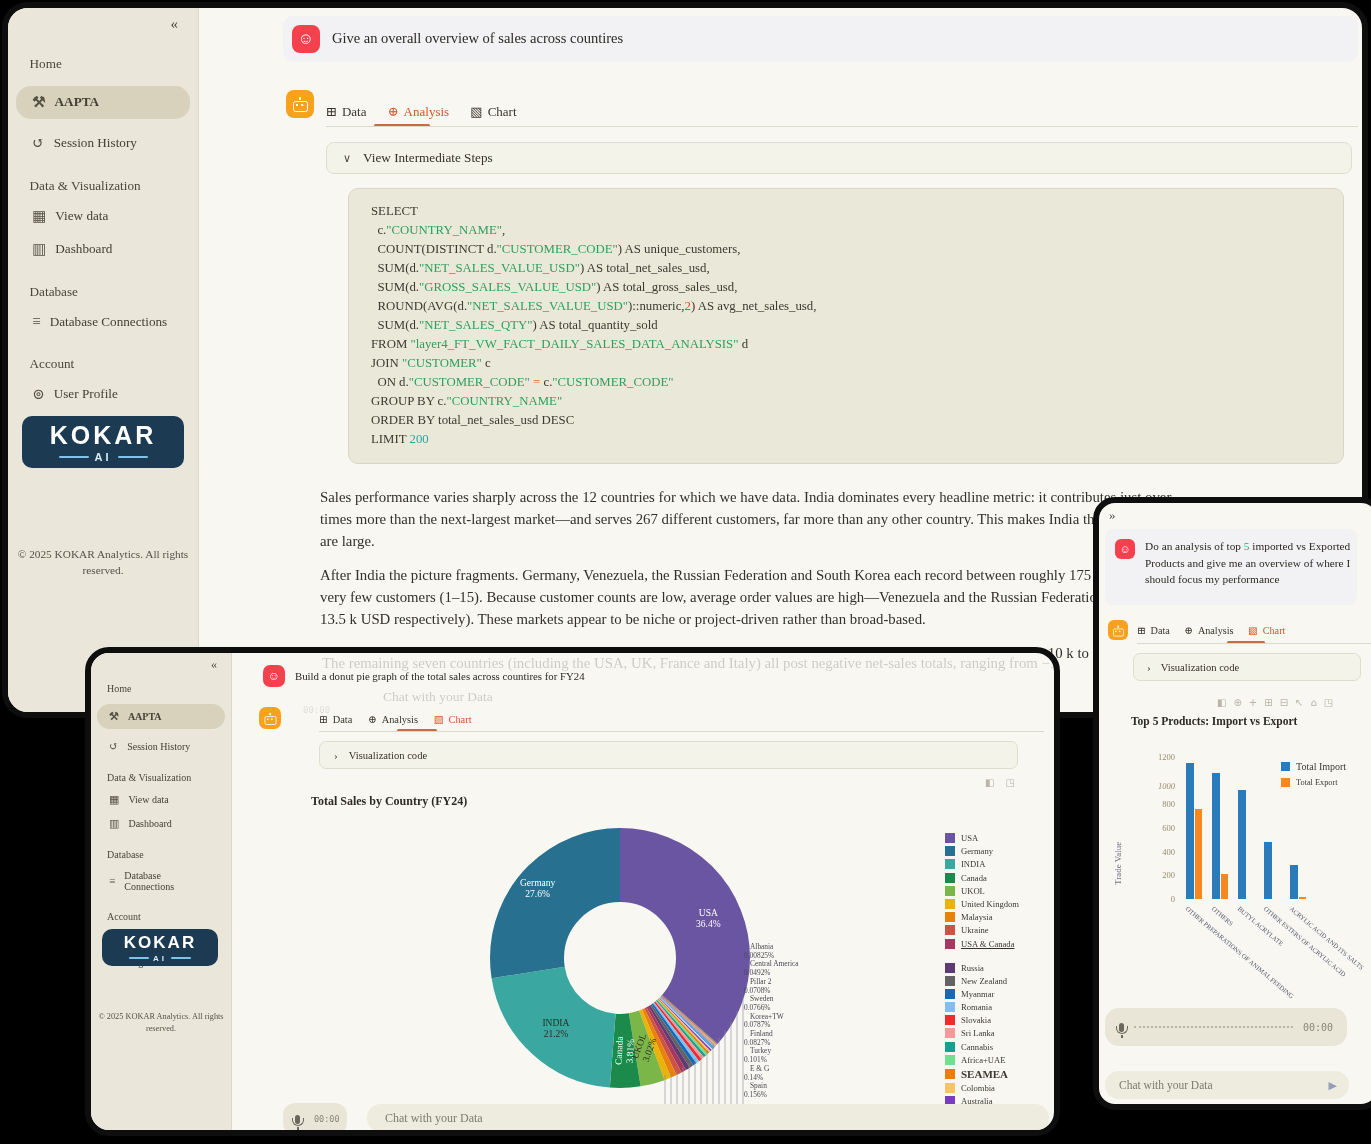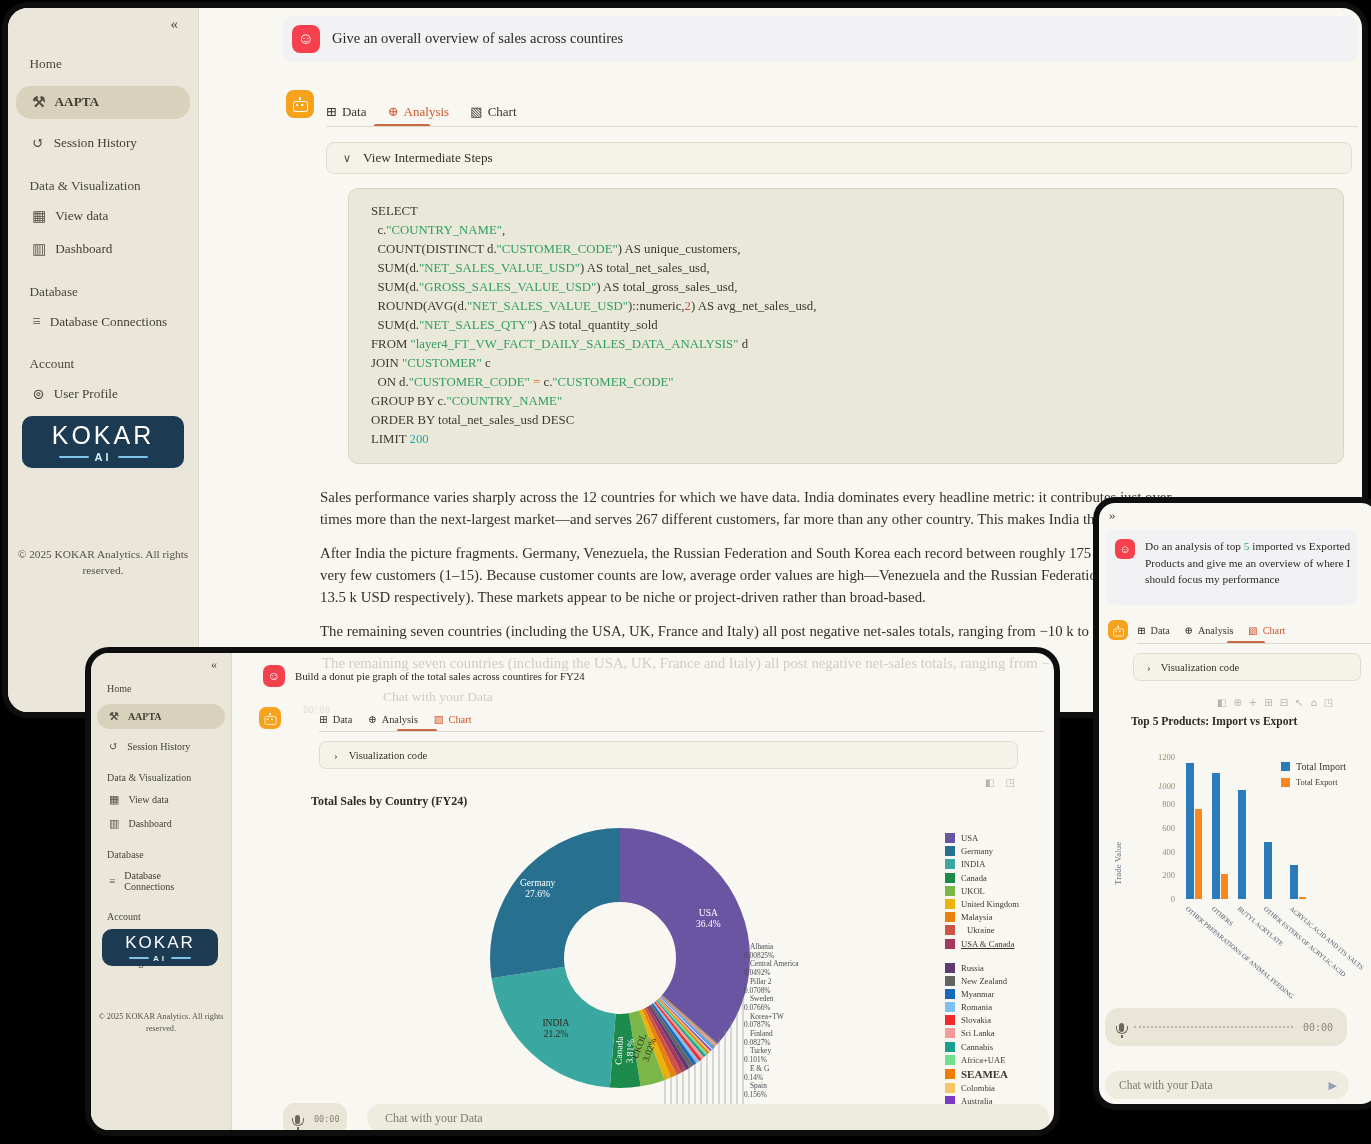--- a/index.html
+++ b/index.html
@@ -12,21 +12,21 @@
   .abs{position:absolute;}
   .nowrap{white-space:nowrap;}
   
   .sidebar{position:absolute;left:0;top:0;bottom:0;background:#eae7da;border-right:1px solid #dcd8c8;}
   .collapse{position:absolute;font-size:15px;color:#4a463c;cursor:pointer;}
   .sec-label{color:#4a463c;}
   .side-item{display:flex;align-items:center;gap:9px;color:#444035;}
   .side-item .ic{color:#55504400;color:#555044;}
   .pill{background:#d8d2bc;border-radius:15px;display:flex;align-items:center;}
   .logo{background:#1c3a52;border-radius:10px;display:flex;flex-direction:column;align-items:center;justify-content:center;}
-  .logo .k{color:#fff;font-family:"Liberation Sans",sans-serif;font-weight:normal;letter-spacing:3px;}
+  .logo .k{color:#fff;font-family:"Liberation Sans",sans-serif;font-weight:bold;letter-spacing:3px;}
   .logo .airow{display:flex;align-items:center;gap:6px;margin-top:1px;}
   .logo .line{height:2.5px;background:#7fc4e8;border-radius:2px;}
   .logo .ai{color:#d6ecf8;font-family:"Liberation Sans",sans-serif;font-weight:bold;letter-spacing:3px;}
   .copyright{text-align:center;color:#55514a;}
   
   .bubble{background:#f2f2f5;border-radius:10px;}
   .usr-ic{background:#f4414d;border-radius:8px;display:flex;align-items:center;justify-content:center;color:#fff;}
   .bot-ic{background:#f6a21c;border-radius:8px;display:flex;align-items:center;justify-content:center;}
   .bot-g{position:relative;width:13px;height:9px;border:1.6px solid #fff;border-radius:2.5px;margin-top:4px;}
   .bot-g::before{content:"";position:absolute;width:2px;height:2px;background:#fff;left:2.2px;top:2.4px;box-shadow:5.2px 0 #fff;}
@@ -151,20 +151,21 @@
       </div>
 
       <div class="codeblock abs" style="left:150px;top:180px;right:18px;height:274px;">
         <div id="sql" class="sql abs" style="left:22px;top:13px;font-size:12.8px;line-height:19px;"><div><span class="">SELECT</span></div><div><span class="">  c.</span><span class="g">"COUNTRY_NAME"</span><span class="">,</span></div><div><span class="">  COUNT(DISTINCT d.</span><span class="g">"CUSTOMER_CODE"</span><span class="">) AS unique_customers,</span></div><div><span class="">  SUM(d.</span><span class="g">"NET_SALES_VALUE_USD"</span><span class="">) AS total_net_sales_usd,</span></div><div><span class="">  SUM(d.</span><span class="g">"GROSS_SALES_VALUE_USD"</span><span class="">) AS total_gross_sales_usd,</span></div><div><span class="">  ROUND(AVG(d.</span><span class="g">"NET_SALES_VALUE_USD"</span><span class="">)::numeric,</span><span class="r">2</span><span class="">) AS avg_net_sales_usd,</span></div><div><span class="">  SUM(d.</span><span class="g">"NET_SALES_QTY"</span><span class="">) AS total_quantity_sold</span></div><div><span class="">FROM </span><span class="g">"layer4_FT_VW_FACT_DAILY_SALES_DATA_ANALYSIS"</span><span class=""> d</span></div><div><span class="">JOIN </span><span class="g">"CUSTOMER"</span><span class=""> c</span></div><div><span class="">  ON d.</span><span class="g">"CUSTOMER_CODE"</span><span class="o"> = </span><span class="">c.</span><span class="g">"CUSTOMER_CODE"</span></div><div><span class="">GROUP BY c.</span><span class="g">"COUNTRY_NAME"</span></div><div><span class="">ORDER BY total_net_sales_usd DESC</span></div><div><span class="">LIMIT </span><span class="t">200</span></div></div>
       </div>
 
       <div id="paras" class="abs" style="left:122px;top:478px;right:0;font-size:14.8px;line-height:22px;color:#33302a;">
           <div style="margin-bottom: 12px;">
             <div class="nowrap">Sales performance varies sharply across the 12 countries for which we have data. India dominates every headline metric: it contributes just over</div>
             <div class="nowrap">times more than the next-largest market—and serves 267 different customers, far more than any other country. This makes India the only terri</div>
+            <div class="nowrap">are large.</div>
           </div>
           <div style="margin-bottom: 12px;">
             <div class="nowrap">After India the picture fragments. Germany, Venezuela, the Russian Federation and South Korea each record between roughly 175 k and 345 k</div>
             <div class="nowrap">very few customers (1–15). Because customer counts are low, average order values are high—Venezuela and the Russian Federation show the</div>
             <div class="nowrap">13.5 k USD respectively). These markets appear to be niche or project-driven rather than broad-based.</div>
           </div>
           <div style="margin-bottom: 12px;">
             <div class="nowrap">The remaining seven countries (including the USA, UK, France and Italy) all post negative net-sales totals, ranging from −10 k to −20 k USD</div>
           </div>
         </div>
@@ -363,21 +364,21 @@
           <div class="legend-row" style="margin-bottom: 3.2px;">
             <span class="sw" style="width: 10px; height: 10px; background: rgb(234, 179, 8);"></span>
             <span style="font-size: 8.6px; color: rgb(60, 57, 48);">United Kingdom</span>
           </div>
           <div class="legend-row" style="margin-bottom: 3.2px;">
             <span class="sw" style="width: 10px; height: 10px; background: rgb(232, 130, 12);"></span>
             <span style="font-size: 8.6px; color: rgb(60, 57, 48);">Malaysia</span>
           </div>
           <div class="legend-row" style="margin-bottom: 3.2px;">
             <span class="sw" style="width: 10px; height: 10px; background: rgb(205, 83, 67);"></span>
-            <span style="font-size: 8.6px; color: rgb(60, 57, 48); margin-left: 6px;">Ukraine</span>
+            <span style="font-size: 8.6px; color: rgb(60, 57, 48);">Ukraine</span>
           </div>
           <div class="legend-row" style="margin-bottom: 14px; text-decoration: underline;">
             <span class="sw" style="width: 10px; height: 10px; background: rgb(165, 56, 96);"></span>
             <span style="font-size: 8.6px; color: rgb(60, 57, 48);">USA &amp; Canada</span>
           </div>
           <div class="legend-row" style="margin-bottom: 3.2px;">
             <span class="sw" style="width: 10px; height: 10px; background: rgb(95, 58, 115);"></span>
             <span style="font-size: 8.6px; color: rgb(60, 57, 48);">Russia</span>
           </div>
           <div class="legend-row" style="margin-bottom: 3.2px;">

